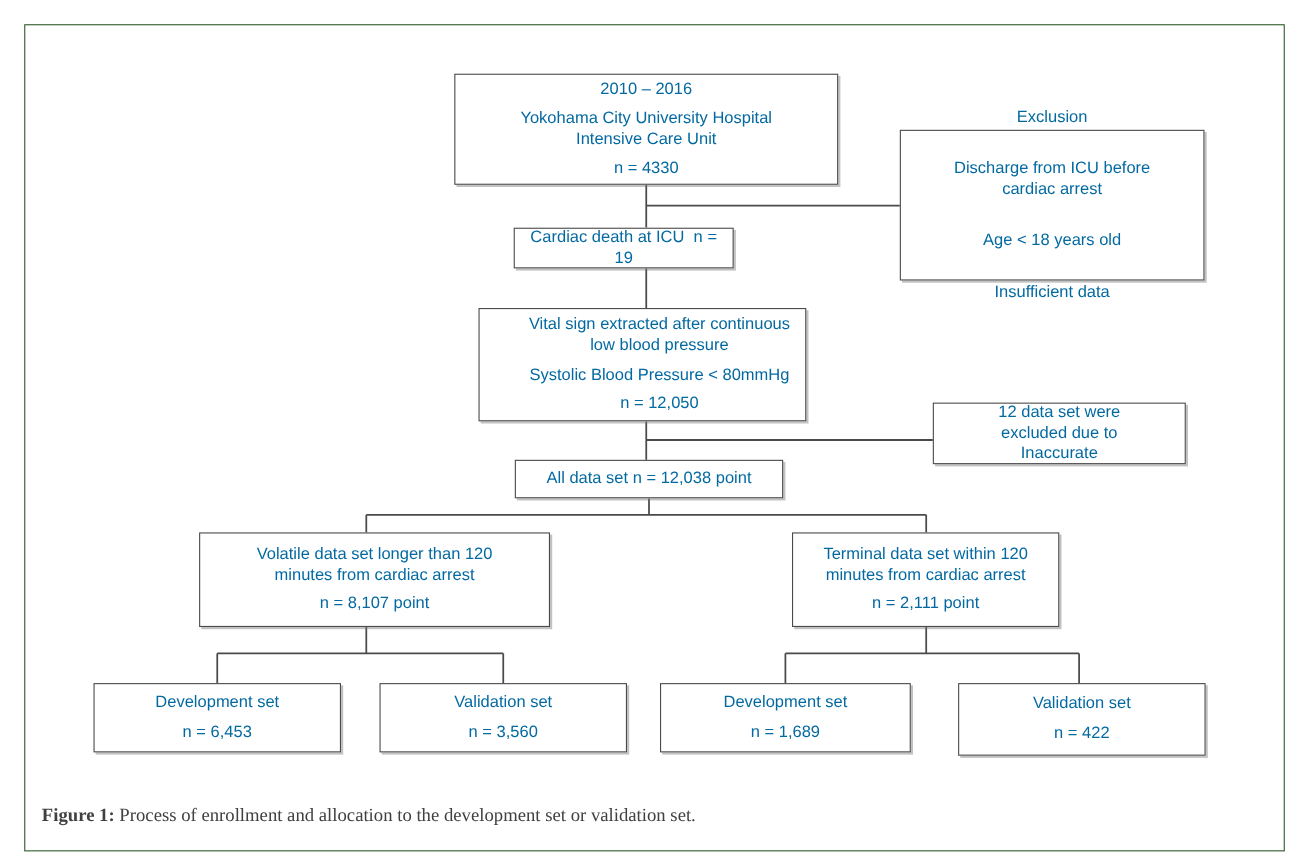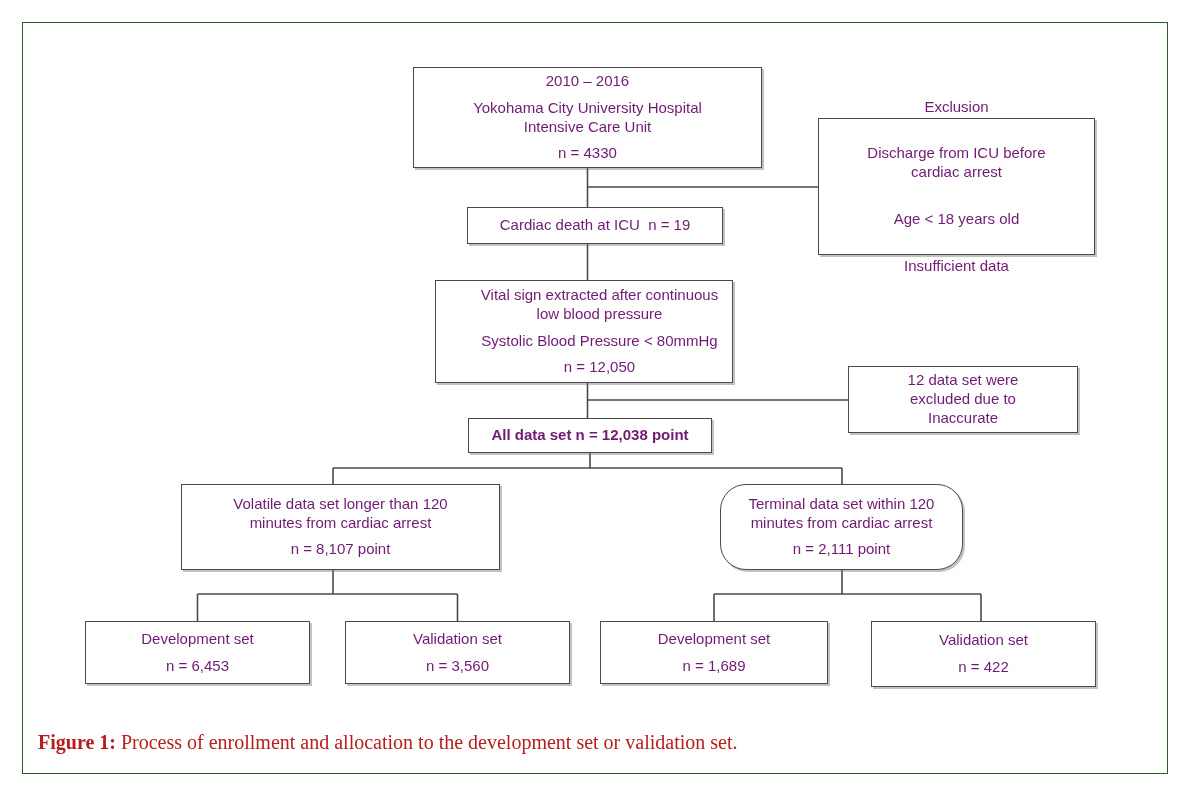--- a/index.html
+++ b/index.html
@@ -35,34 +35,34 @@
     position: absolute;
     box-sizing: border-box;
     border: 1.5px solid #4a4a4a;
     background: #ffffff;
     box-shadow: 2px 2px 0 rgba(120,120,120,0.45);
     display: flex;
     flex-direction: column;
     justify-content: center;
     align-items: center;
     text-align: center;
-    color: #701a75;
+    color: #0369a1;
     font-size: 15px;
     line-height: 1.25;
     padding: 4px 6px;
   }
   .node .para { margin: 4px 0; }
   .node .line { white-space: pre-wrap; }
   .caption {
     position: absolute;
     left: 38px;
     top: 731px;
     font-family: "Liberation Serif", "DejaVu Serif", serif;
-    font-size: 20px;
-    color: #b91c1c;
+    font-size: 17px;
+    color: #404040;
   }
   .caption .cap-label { font-weight: bold; }
 </style>
 </head>
 <body>
 
 <div class="canvas">
 
   <div class="outer-frame"></div>
 
@@ -108,64 +108,64 @@
         <div class="line">cardiac arrest</div>
       </div>
       <div class="para">
         <div class="line">Age &lt; 18 years old</div>
       </div>
       <div class="para">
         <div class="line">Insufficient data</div>
       </div>
     </div>
 
-  <div class="node" style="left:467px; top:207px; width:256px; height:37px;">
+  <div class="node" style="left:467px; top:207px; width:200px; height:37px;">
       <div class="para">
         <div class="line">Cardiac death at ICU  n = 19</div>
       </div>
     </div>
 
   <div class="node" style="left:435px; top:280px; width:298px; height:103px;padding-left:37px;">
       <div class="para">
         <div class="line">Vital sign extracted after continuous</div>
         <div class="line">low blood pressure</div>
       </div>
       <div class="para">
         <div class="line">Systolic Blood Pressure &lt; 80mmHg</div>
       </div>
       <div class="para">
         <div class="line">n = 12,050</div>
       </div>
     </div>
 
-  <div class="node" style="left:848px; top:366px; width:230px; height:67px;">
+  <div class="node" style="left:848px; top:366px; width:230px; height:56px;">
       <div class="para">
         <div class="line">12 data set were</div>
         <div class="line">excluded due to</div>
         <div class="line">Inaccurate</div>
       </div>
     </div>
 
-  <div class="node" style="left:468px; top:418px; width:244px; height:35px;font-weight:bold;">
+  <div class="node" style="left:468px; top:418px; width:244px; height:35px;">
       <div class="para">
         <div class="line">All data set n = 12,038 point</div>
       </div>
     </div>
 
   <div class="node" style="left:181px; top:484px; width:319px; height:86px;">
       <div class="para">
         <div class="line">Volatile data set longer than 120</div>
         <div class="line">minutes from cardiac arrest</div>
       </div>
       <div class="para">
         <div class="line">n = 8,107 point</div>
       </div>
     </div>
 
-  <div class="node" style="left:720px; top:484px; width:243px; height:86px;border-radius:26px;">
+  <div class="node" style="left:720px; top:484px; width:243px; height:86px;">
       <div class="para">
         <div class="line">Terminal data set within 120</div>
         <div class="line">minutes from cardiac arrest</div>
       </div>
       <div class="para">
         <div class="line">n = 2,111 point</div>
       </div>
     </div>
 
   <div class="node" style="left:85px;  top:621px; width:225px; height:63px;">

